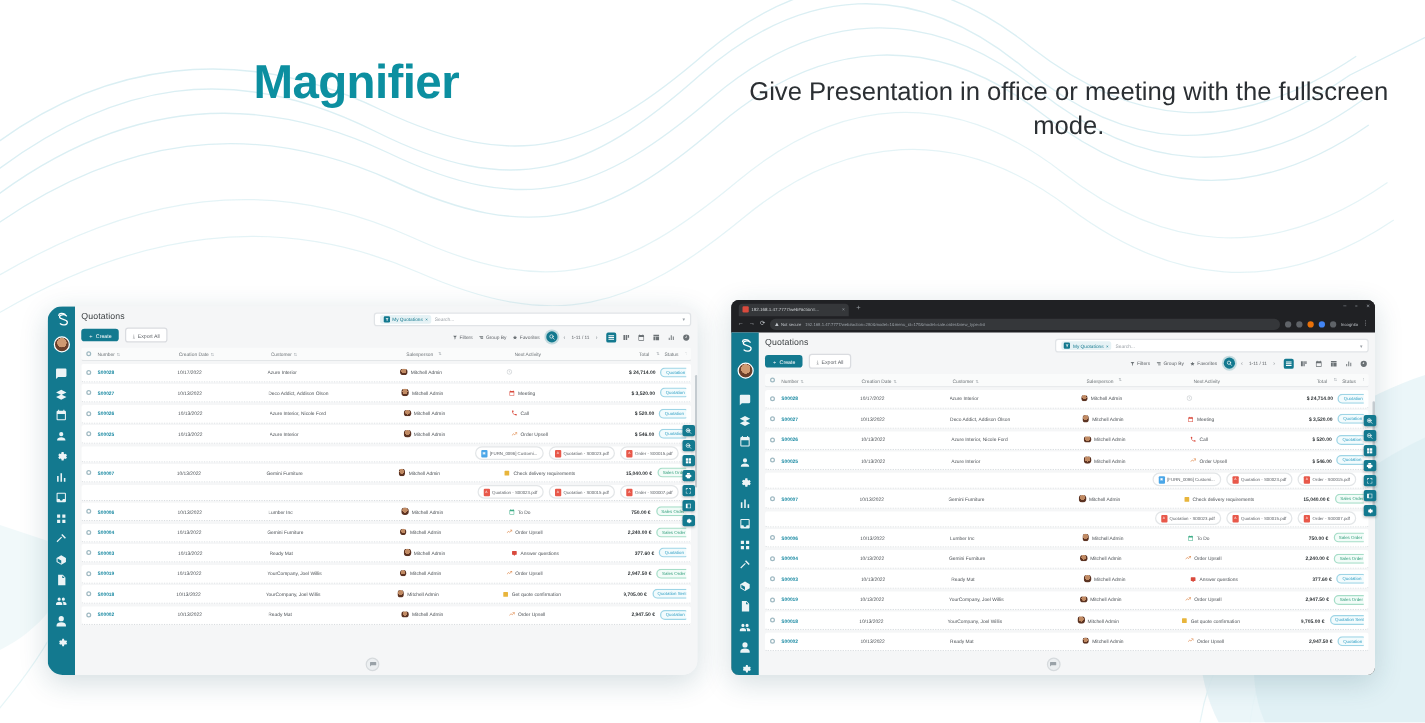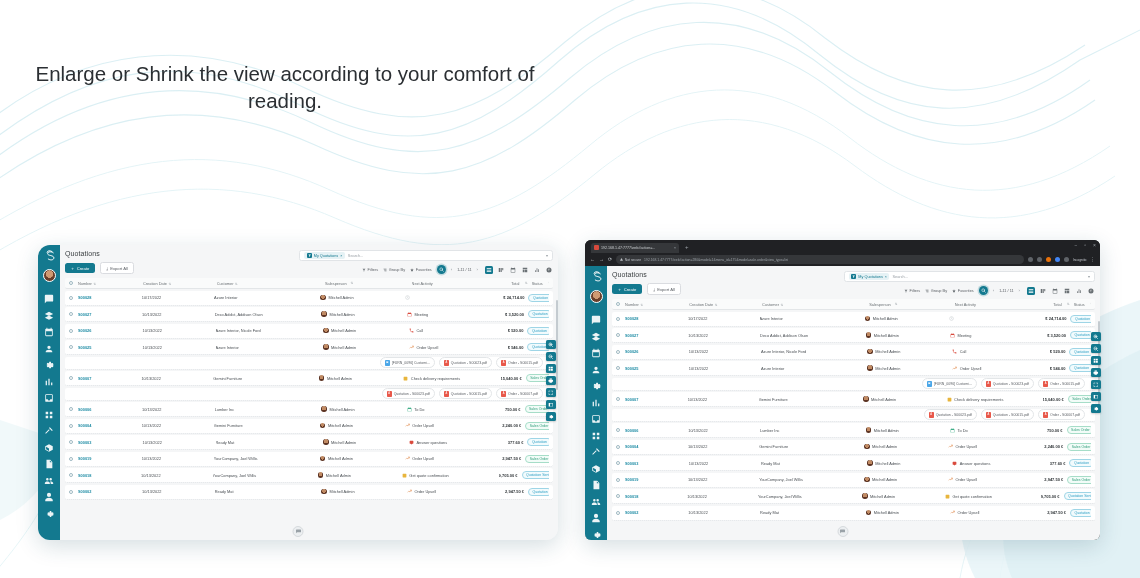--- a/index.html
+++ b/index.html
@@ -210,23 +210,24 @@
     <path d="M960,578 C975,490 1045,430 1140,408"></path>
     <path d="M-10,578 C40,520 70,470 60,420"></path>
   </g>
   <path d="M1140,300 C1050,330 985,395 965,470 C955,512 960,550 975,578 L1140,578 Z" fill="#e8f5f8" opacity=".85"></path>
   <path d="M1140,350 C1075,380 1025,430 1008,495 C1000,528 1002,556 1012,578 L1140,578 Z" fill="#ddf0f4" opacity=".7"></path>
   <path d="M0,520 C30,505 55,478 60,440 L0,420 Z" fill="#eef7f9" opacity=".8"></path>
 </svg>
 
 <div class="headings">
   <div class="head-col">
-    <div class="head-sub">Enlarge or Shrink the view according to your comfort of reading.</div>
+    <div class="head-title">Magnifier</div>
   </div>
   <div class="head-col">
+    <div class="head-sub">Give Presentation in office or meeting with the fullscreen mode.</div>
   </div>
 </div>
 
 <div class="device-left">
   <div class="tablet-shell">
     <div class="app">
         <div class="sidebar">
           <div class="sb-logo"><svg viewBox="0 0 24 24" fill="none" stroke="#ffffff" stroke-width="1.6" stroke-linecap="round">
               <path d="M18 6c-3-2.5-9-2-9 1.5S19 10 19 14s-6 4.5-9 2"></path>
               <path d="M16 4c-3-2-8-1.6-8 1.4"></path>

